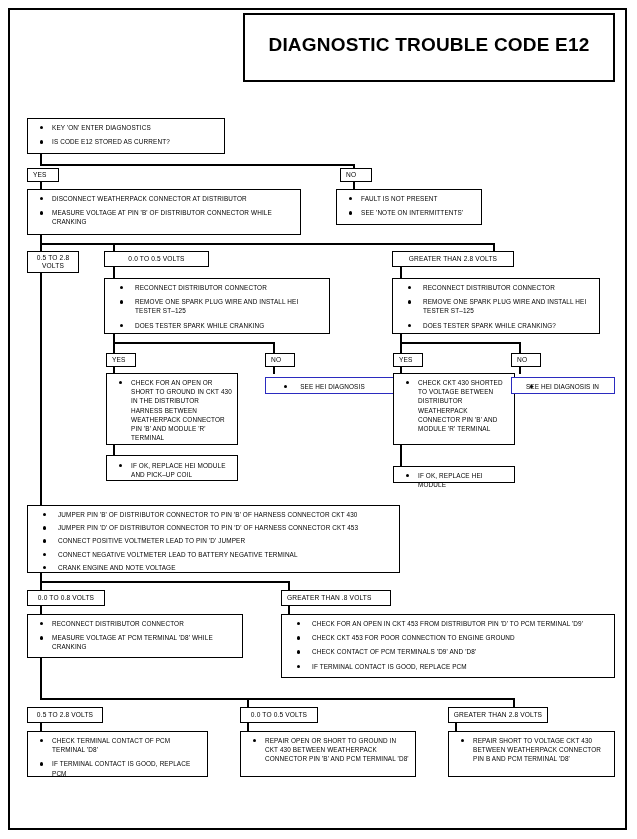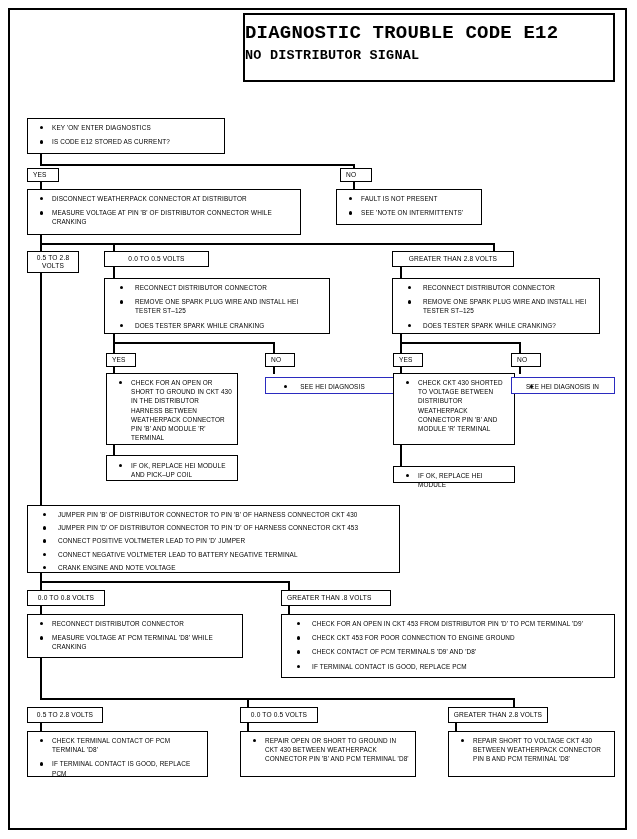--- a/index.html
+++ b/index.html
@@ -31,23 +31,22 @@
   
   .title-block {
     position: absolute;
     left: 243px;
     top: 13px;
     width: 372px;
     height: 69px;
     border: 2px solid #000;
     box-sizing: border-box;
     background: #fff;
-    text-align: left;
-    padding-top: 6px;
-    font-family: Liberation Mono, monospace;
+    text-align: center;
+    padding-top: 18px;
   }
   .title-main {
     font-size: 19px;
     font-weight: bold;
     letter-spacing: 0.2px;
     line-height: 24px;
     white-space: nowrap;
   }
   .title-sub {
     font-size: 13.5px;
@@ -142,21 +141,20 @@
 </style>
 </head>
 <body>
 
 <div id="page">
 
   <div class="page-frame"></div>
 
   <div class="title-block">
     <div class="title-main">DIAGNOSTIC TROUBLE CODE E12</div>
-    <div class="title-sub">NO DISTRIBUTOR SIGNAL</div>
   </div>
 
   <div class="node" style="left:27px; top:118px; width:198px; height:36px;">
     <ul class="bullets narrow">
       <li>KEY 'ON' ENTER DIAGNOSTICS</li>
       <li>IS CODE E12 STORED AS CURRENT?</li>
     </ul>
   </div>
 
   <div class="vline" style="left:40px; top:154px; height:12px;"></div>

